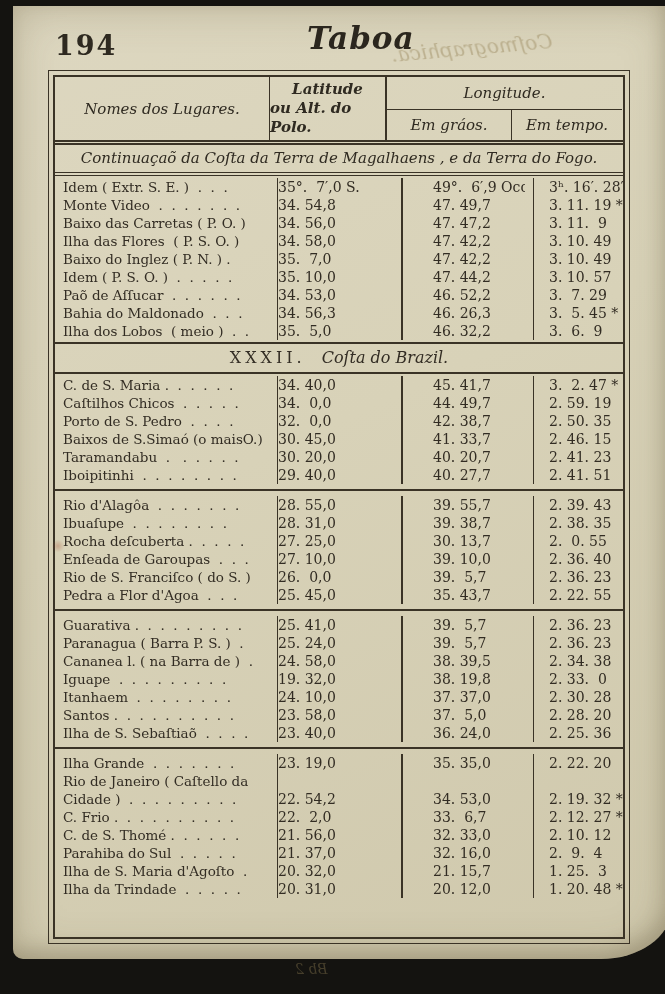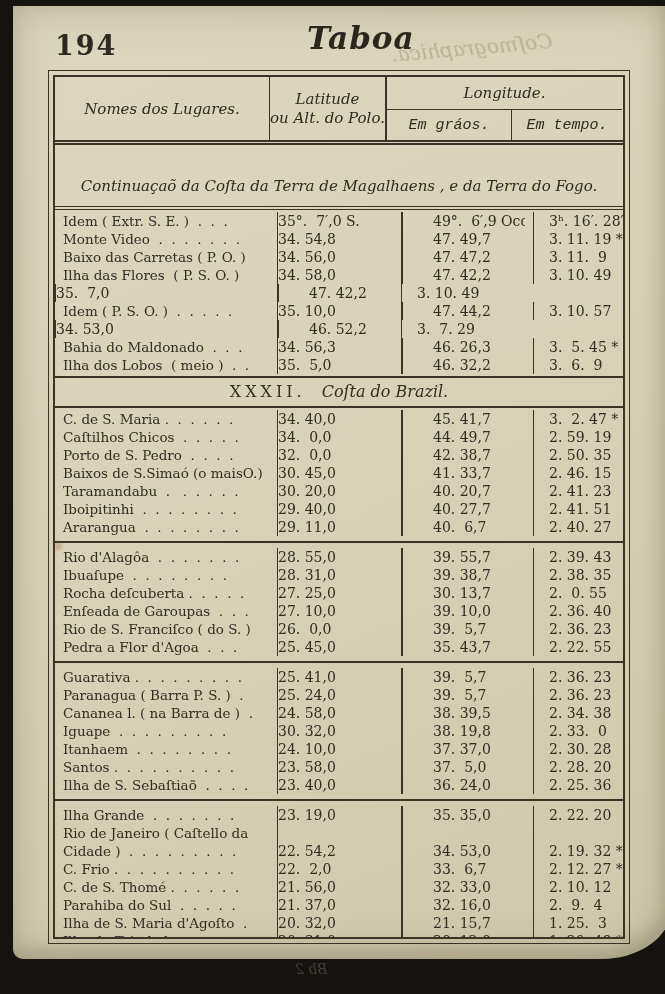--- a/index.html
+++ b/index.html
@@ -28,28 +28,28 @@
   
   .frame { position: absolute; left: 35px; top: 64px; width: 582px; height: 874px;
            border: 1.5px solid #3a3326; padding: 4px; }
   .inner { border: 2px solid #3a3326; width: 100%; height: 100%; overflow: hidden; display: flex; flex-direction: column; }
 
   :root { --c1: 214px; --c2: 116px; --c3: 124px; --c4: 113px; --ink: #3a3326; --rh: 18px; }
 
   .thead { display: grid; grid-template-columns: var(--c1) var(--c2) 237px; height: 68px; border-bottom: 5px double var(--ink); flex: none; }
   .th { font-style: italic; font-size: 15px; color: #2f2a21; }
   .th-names { display: flex; align-items: center; justify-content: center; font-style: italic; }
-  .th-lat { border-left: 1.5px solid var(--ink); display: flex; flex-direction: column; align-items: center; justify-content: center; line-height: 19px; text-align: right; }
+  .th-lat { border-left: 1.5px solid var(--ink); display: flex; flex-direction: column; align-items: center; justify-content: center; line-height: 19px; text-align: left; font-weight: bold; }
   .th-lon { border-left: 2px solid var(--ink); display: flex; flex-direction: column; }
   .lon-top { height: 33px; display: flex; align-items: center; justify-content: center; border-bottom: 1.5px solid var(--ink); }
-  .lon-bottom { flex: 1; display: grid; grid-template-columns: 124px 111px; font-family: Liberation Mono, monospace; }
+  .lon-bottom { flex: 1; display: grid; grid-template-columns: 124px 111px; }
   .lon-bottom .sub { display: flex; align-items: center; justify-content: center; }
   .sub-tempo { border-left: 1.5px solid var(--ink); }
 
-  .banner { flex: none; text-align: center; font-style: italic; font-size: 15px; padding: 4px 0 11px; border-bottom: 4px double var(--ink); color: #2f2a21; margin-top: 28px; }
+  .banner { flex: none; text-align: center; font-style: italic; font-size: 15px; padding: 4px 0 5px; border-bottom: 4px double var(--ink); color: #2f2a21; }
 
   .section-heading { flex: none; text-align: center; padding: 4px 16px 5px; border-top: 2px solid var(--ink); border-bottom: 2px solid var(--ink); font-size: 16px; }
   .section-heading .numeral { letter-spacing: 4px; margin-right: 16px; }
   .section-heading .stitle { font-style: italic; }
 
   .block { flex: none; padding: 2px 0; }
   .row { display: grid; grid-template-columns: var(--c1) var(--c2) var(--c3) var(--c4); height: var(--rh); align-items: center; gap: 8px; }
   .cell { white-space: pre; overflow: hidden; height: 100%; display: flex; align-items: center; font-size: 13.5px; color: #322c23; }
   .c-name { padding-left: 8px; }
   .c-lat  { border-left: 1.5px solid var(--ink); font-size: 14px; }
@@ -106,31 +106,33 @@
             <div class="cell c-lon">47. 47,2</div>
             <div class="cell c-time">3. 11.  9</div>
           </div>
           <div class="row">
             <div class="cell c-name">Ilha das Flores  ( P. S. O. )</div>
             <div class="cell c-lat">34. 58,0</div>
             <div class="cell c-lon">47. 42,2</div>
             <div class="cell c-time">3. 10. 49</div>
           </div>
           <div class="row">
+            <div class="cell c-name">Baixo do Inglez ( P. N. ) .</div>
             <div class="cell c-lat">35.  7,0</div>
             <div class="cell c-lon">47. 42,2</div>
             <div class="cell c-time">3. 10. 49</div>
           </div>
           <div class="row">
             <div class="cell c-name">Idem ( P. S. O. )  .  .  .  .  .</div>
             <div class="cell c-lat">35. 10,0</div>
             <div class="cell c-lon">47. 44,2</div>
             <div class="cell c-time">3. 10. 57</div>
           </div>
           <div class="row">
+            <div class="cell c-name">Paõ de Aſſucar  .  .  .  .  .  .</div>
             <div class="cell c-lat">34. 53,0</div>
             <div class="cell c-lon">46. 52,2</div>
             <div class="cell c-time">3.  7. 29</div>
           </div>
           <div class="row">
             <div class="cell c-name">Bahia do Maldonado  .  .  .</div>
             <div class="cell c-lat">34. 56,3</div>
             <div class="cell c-lon">46. 26,3</div>
             <div class="cell c-time">3.  5. 45 *</div>
           </div>
@@ -177,26 +179,20 @@
               <div class="cell c-lat">30. 20,0</div>
               <div class="cell c-lon">40. 20,7</div>
               <div class="cell c-time">2. 41. 23</div>
             </div>
             <div class="row">
               <div class="cell c-name">Iboipitinhi  .  .  .  .  .  .  .  .</div>
               <div class="cell c-lat">29. 40,0</div>
               <div class="cell c-lon">40. 27,7</div>
               <div class="cell c-time">2. 41. 51</div>
             </div>
-            <div class="row">
-              <div class="cell c-name">Ararangua  .  .  .  .  .  .  .  .</div>
-              <div class="cell c-lat">29. 11,0</div>
-              <div class="cell c-lon">40.  6,7</div>
-              <div class="cell c-time">2. 40. 27</div>
-            </div>
           </div>
           <div class="block-sep"></div>
           <div class="block">
             <div class="row">
               <div class="cell c-name">Rio d'Alagôa  .  .  .  .  .  .  .</div>
               <div class="cell c-lat">28. 55,0</div>
               <div class="cell c-lon">39. 55,7</div>
               <div class="cell c-time">2. 39. 43</div>
             </div>
             <div class="row">
@@ -245,21 +241,21 @@
               <div class="cell c-time">2. 36. 23</div>
             </div>
             <div class="row">
               <div class="cell c-name">Cananea l. ( na Barra de )  .</div>
               <div class="cell c-lat">24. 58,0</div>
               <div class="cell c-lon">38. 39,5</div>
               <div class="cell c-time">2. 34. 38</div>
             </div>
             <div class="row">
               <div class="cell c-name">Iguape  .  .  .  .  .  .  .  .  .</div>
-              <div class="cell c-lat">30. 32,0</div>
+              <div class="cell c-lat">19. 32,0</div>
               <div class="cell c-lon">38. 19,8</div>
               <div class="cell c-time">2. 33.  0</div>
             </div>
             <div class="row">
               <div class="cell c-name">Itanhaem  .  .  .  .  .  .  .  .</div>
               <div class="cell c-lat">24. 10,0</div>
               <div class="cell c-lon">37. 37,0</div>
               <div class="cell c-time">2. 30. 28</div>
             </div>
             <div class="row">

